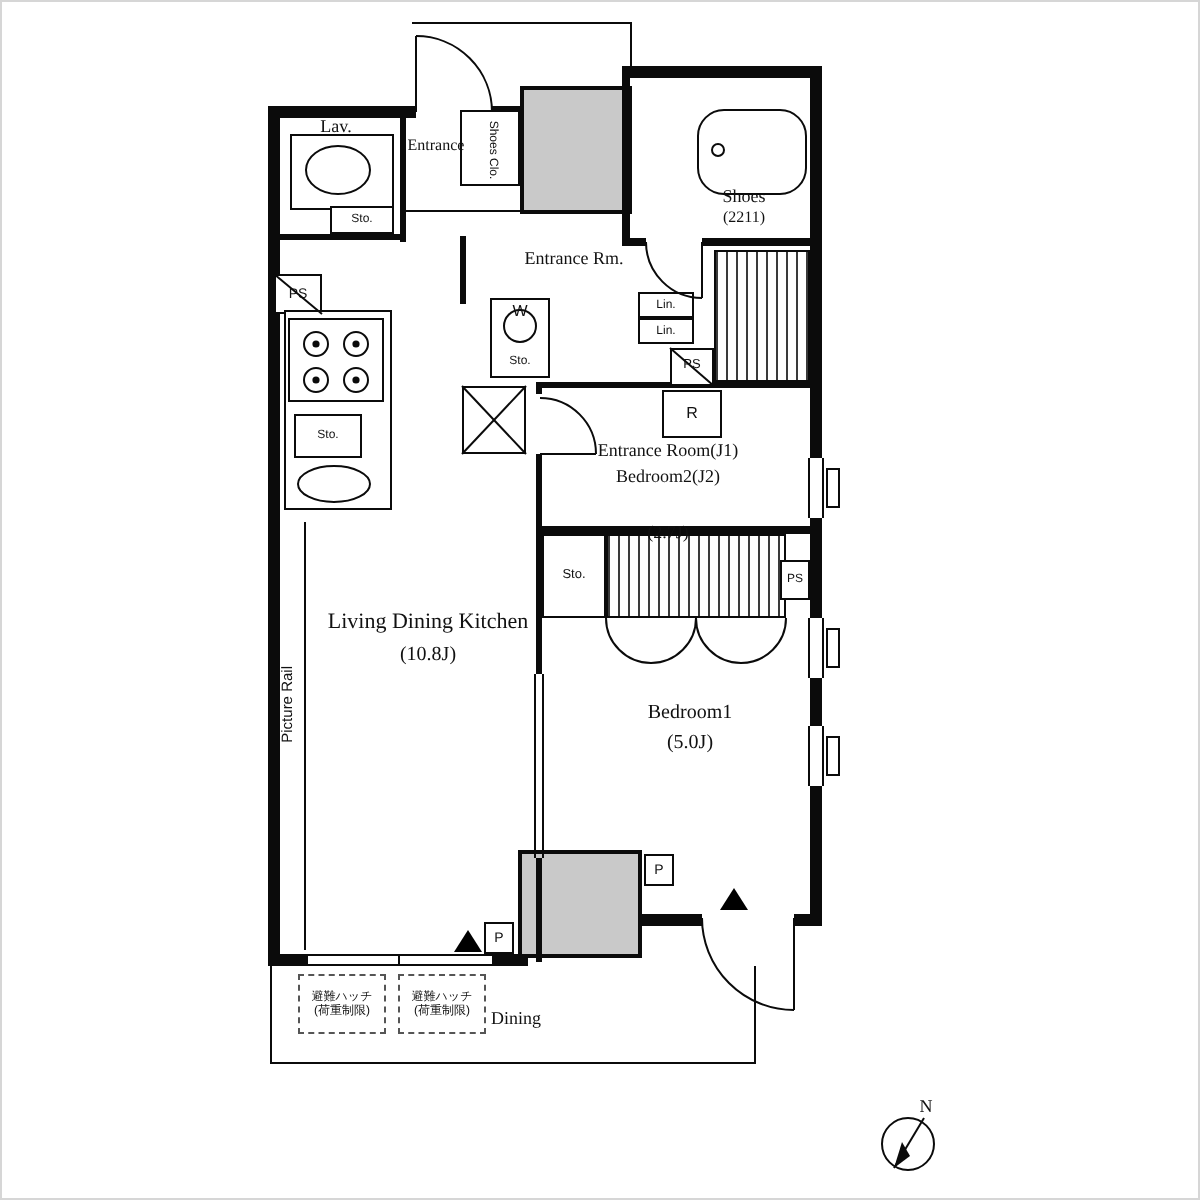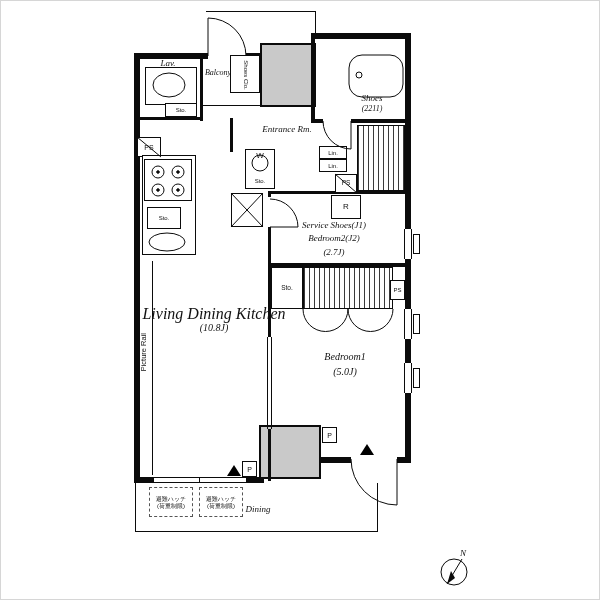--- a/index.html
+++ b/index.html
@@ -5,22 +5,22 @@
   html,body{margin:0;padding:0;}
   body{width:600px;height:600px;background:#fff;font-family:"Liberation Serif",serif;color:#111;}
   #stage{position:relative;width:598px;height:598px;border:1px solid #d6d6d6;background:#fff;overflow:hidden;}
   .w{position:absolute;background:#0b0b0b;}
   .tl{position:absolute;background:#0b0b0b;}
   .gray{position:absolute;background:#c9c9c9;border:2px solid #0b0b0b;box-sizing:border-box;}
   .box{position:absolute;border:1px solid #0b0b0b;background:#fff;box-sizing:border-box;}
   .stripes{background-image:repeating-linear-gradient(90deg,#3a3a3a 0,#3a3a3a 1px,transparent 1px,transparent 5px);}
   .winv{position:absolute;background:#fff;border-left:1px solid #0b0b0b;border-right:1px solid #0b0b0b;box-sizing:border-box;}
   .winh{position:absolute;background:#fff;border-top:1px solid #0b0b0b;border-bottom:1px solid #0b0b0b;box-sizing:border-box;}
-  .lbl{position:absolute;white-space:nowrap;transform:translateX(-50%);font-size:10px;line-height:1;font-style:italic;}
-  .s11{font-size:16px}.s9{font-size:9px}.s8{font-size:8px}
+  .lbl{position:absolute;white-space:nowrap;transform:translateX(-50%);font-size:10px;line-height:1;}
+  .s11{font-size:11px}.s9{font-size:9px}.s8{font-size:8px}
   .fx{font-family:"Liberation Sans",sans-serif;font-size:7px;line-height:1;}
   .flbl{position:absolute;white-space:nowrap;transform:translateX(-50%);font-family:"Liberation Sans",sans-serif;font-size:7px;line-height:1;}
   .ctr{display:flex;align-items:center;justify-content:center;}
   .col{display:flex;flex-direction:column;align-items:center;justify-content:center;gap:1px;}
   .dash{border:1px dashed #555;}
   .tri{position:absolute;width:0;height:0;border-left:7px solid transparent;border-right:7px solid transparent;border-bottom:11px solid #000;}
   .rot90{position:absolute;display:block;text-align:center;transform:rotate(90deg);font-size:6px;font-family:"Liberation Sans",sans-serif;white-space:nowrap;}
   svg.ov{position:absolute;left:0;top:0;pointer-events:none;}
 </style>
 </head>
@@ -190,27 +190,27 @@
 
       <g>
         <circle cx="453" cy="571" r="13"></circle>
         <line x1="446" y1="583" x2="461" y2="558"></line>
         <path d="M446,583 L454,577 L450,570 Z" fill="#0b0b0b" stroke="none"></path>
       </g>
     </g>
   </svg>
 
   <div class="lbl s9" style="left:167px;top:58px">Lav.</div>
-  <div class="lbl s8" style="left:217px;top:68px">Balcony</div>
+  <div class="lbl s8" style="left:217px;top:68px">Entrance</div>
   <div class="lbl s9" style="left:371px;top:93px">Shoes</div>
   <div class="lbl s8" style="left:371px;top:104px">(2211)</div>
   <div class="lbl s9" style="left:286px;top:124px">Entrance Rm.</div>
-  <div class="lbl s9" style="left:333px;top:220px">Service Shoes(J1)</div>
+  <div class="lbl s9" style="left:333px;top:220px">Entrance Room(J1)</div>
   <div class="lbl s9" style="left:333px;top:233px">Bedroom2(J2)</div>
-  <div class="lbl s9" style="left:333px;top:247px">(2.7J)</div>
+  <div class="lbl s9" style="left:333px;top:261px">(2.7J)</div>
   <div class="lbl s11" style="left:213px;top:305px">Living Dining Kitchen</div>
   <div class="lbl" style="left:213px;top:322px">(10.8J)</div>
   <div class="lbl" style="left:344px;top:351px">Bedroom1</div>
   <div class="lbl" style="left:344px;top:366px">(5.0J)</div>
   <div class="lbl s9" style="left:257px;top:504px">Dining</div>
 
   <div class="flbl" style="left:259px;top:151px;font-size:8px">W</div>
   <div class="flbl" style="left:259px;top:177px;font-size:6px">Sto.</div>
   <div class="fx" style="position:absolute;left:139px;top:332px;writing-mode:vertical-rl;transform:rotate(180deg);font-size:7.5px">Picture Rail</div>
   <div class="lbl s9" style="left:462px;top:548px">N</div>

